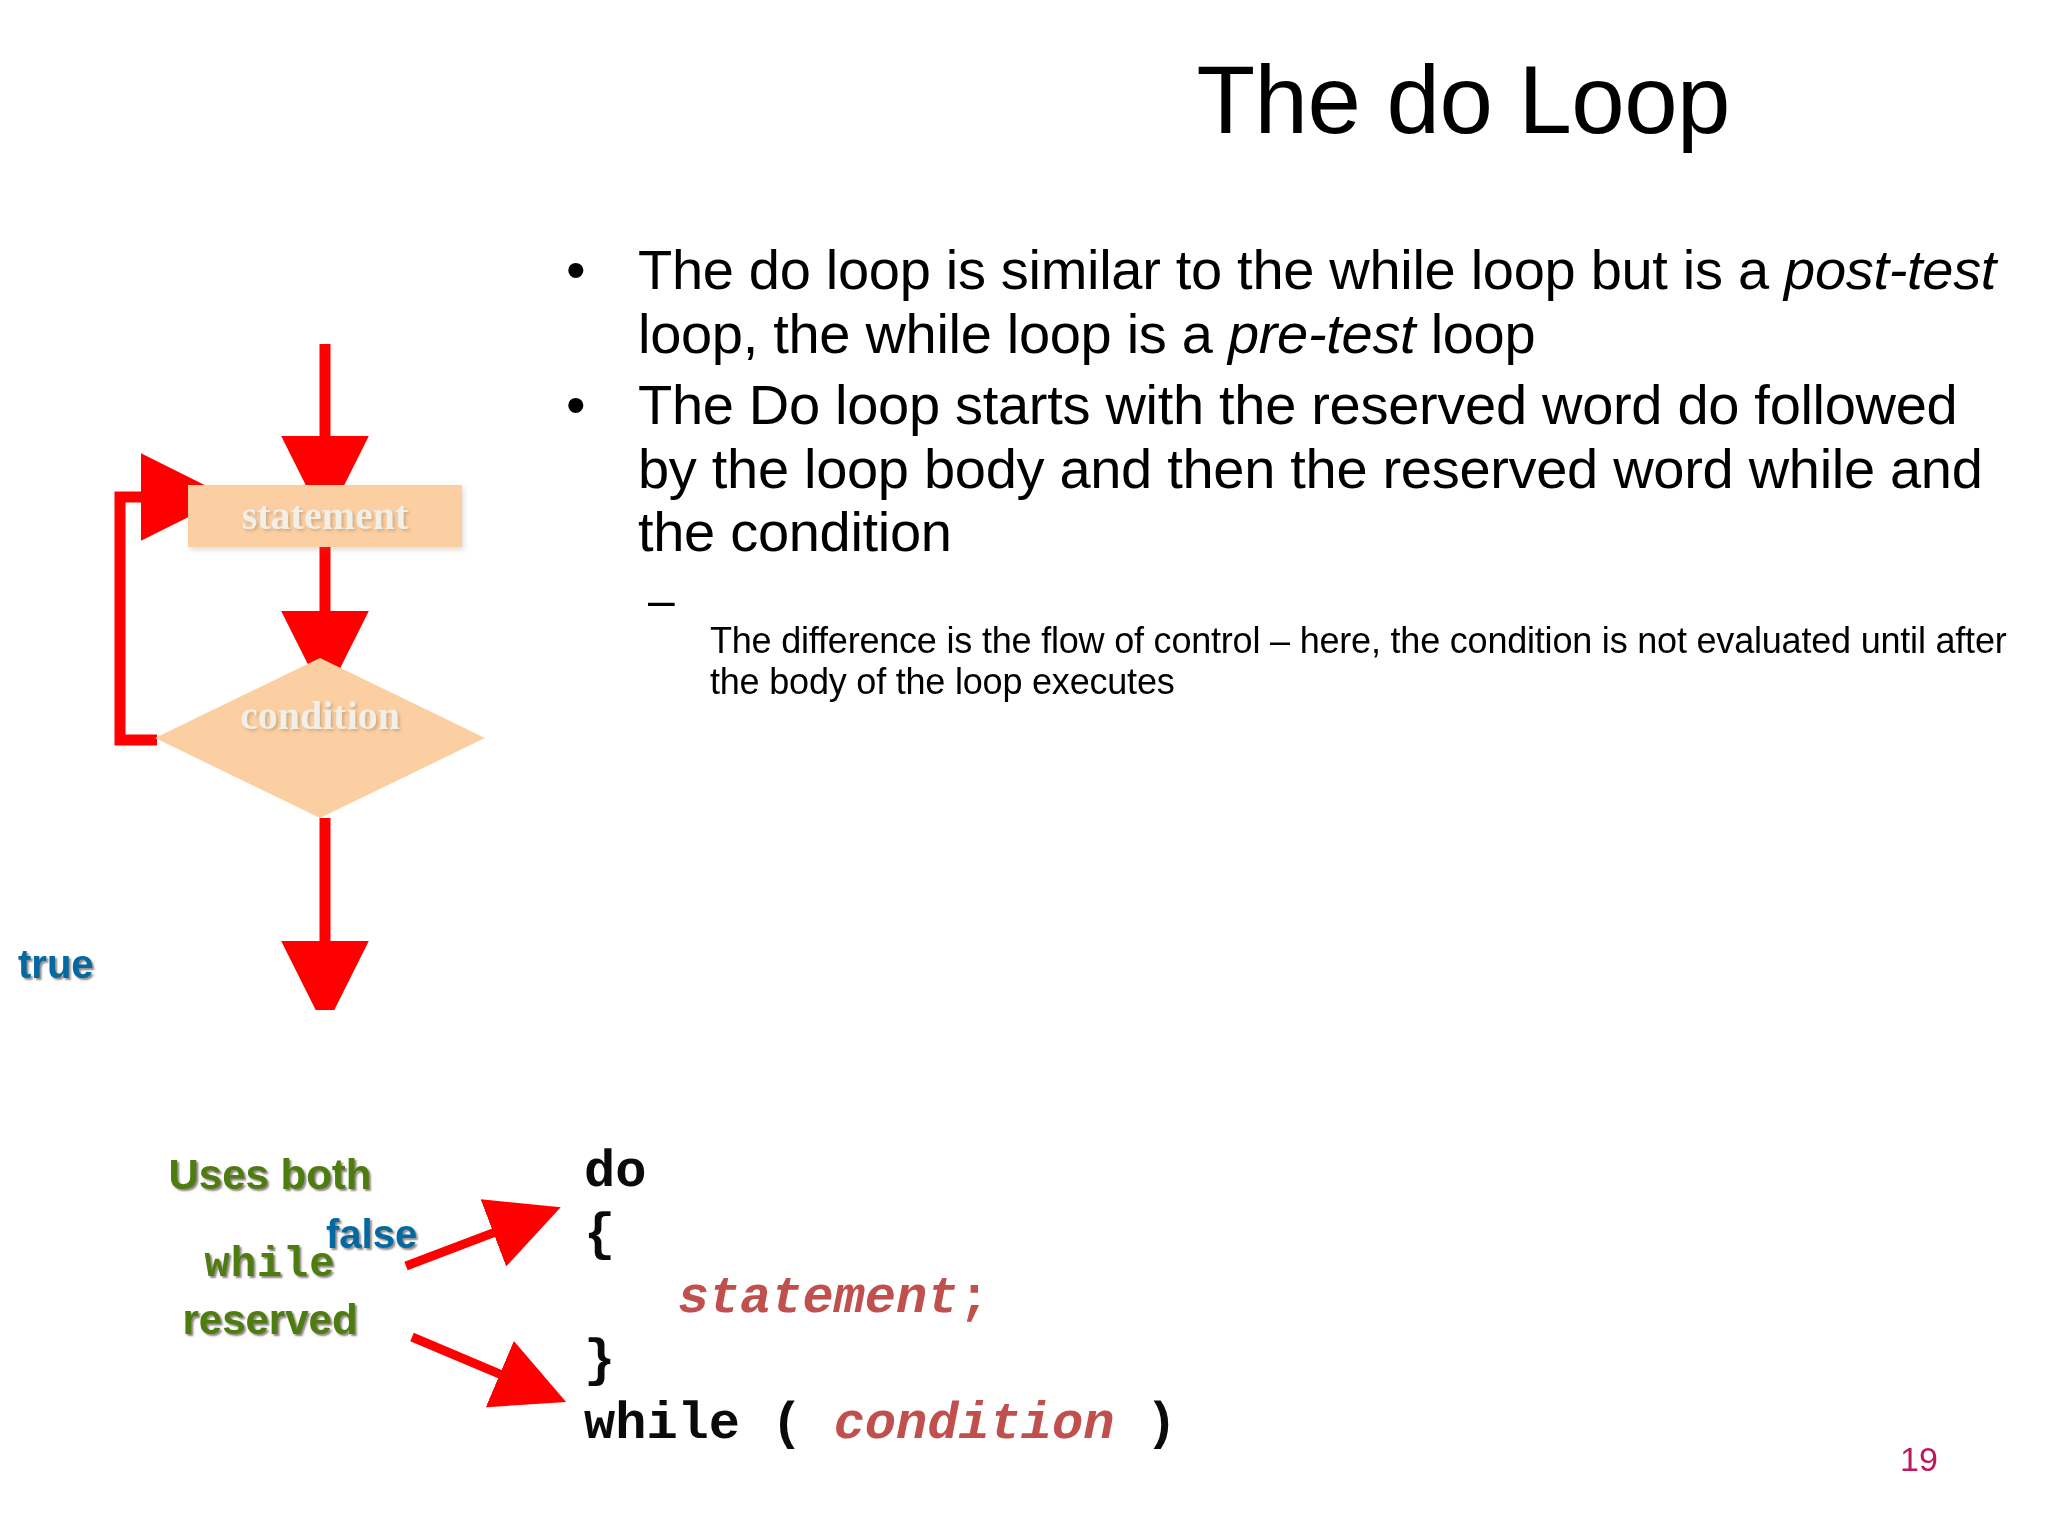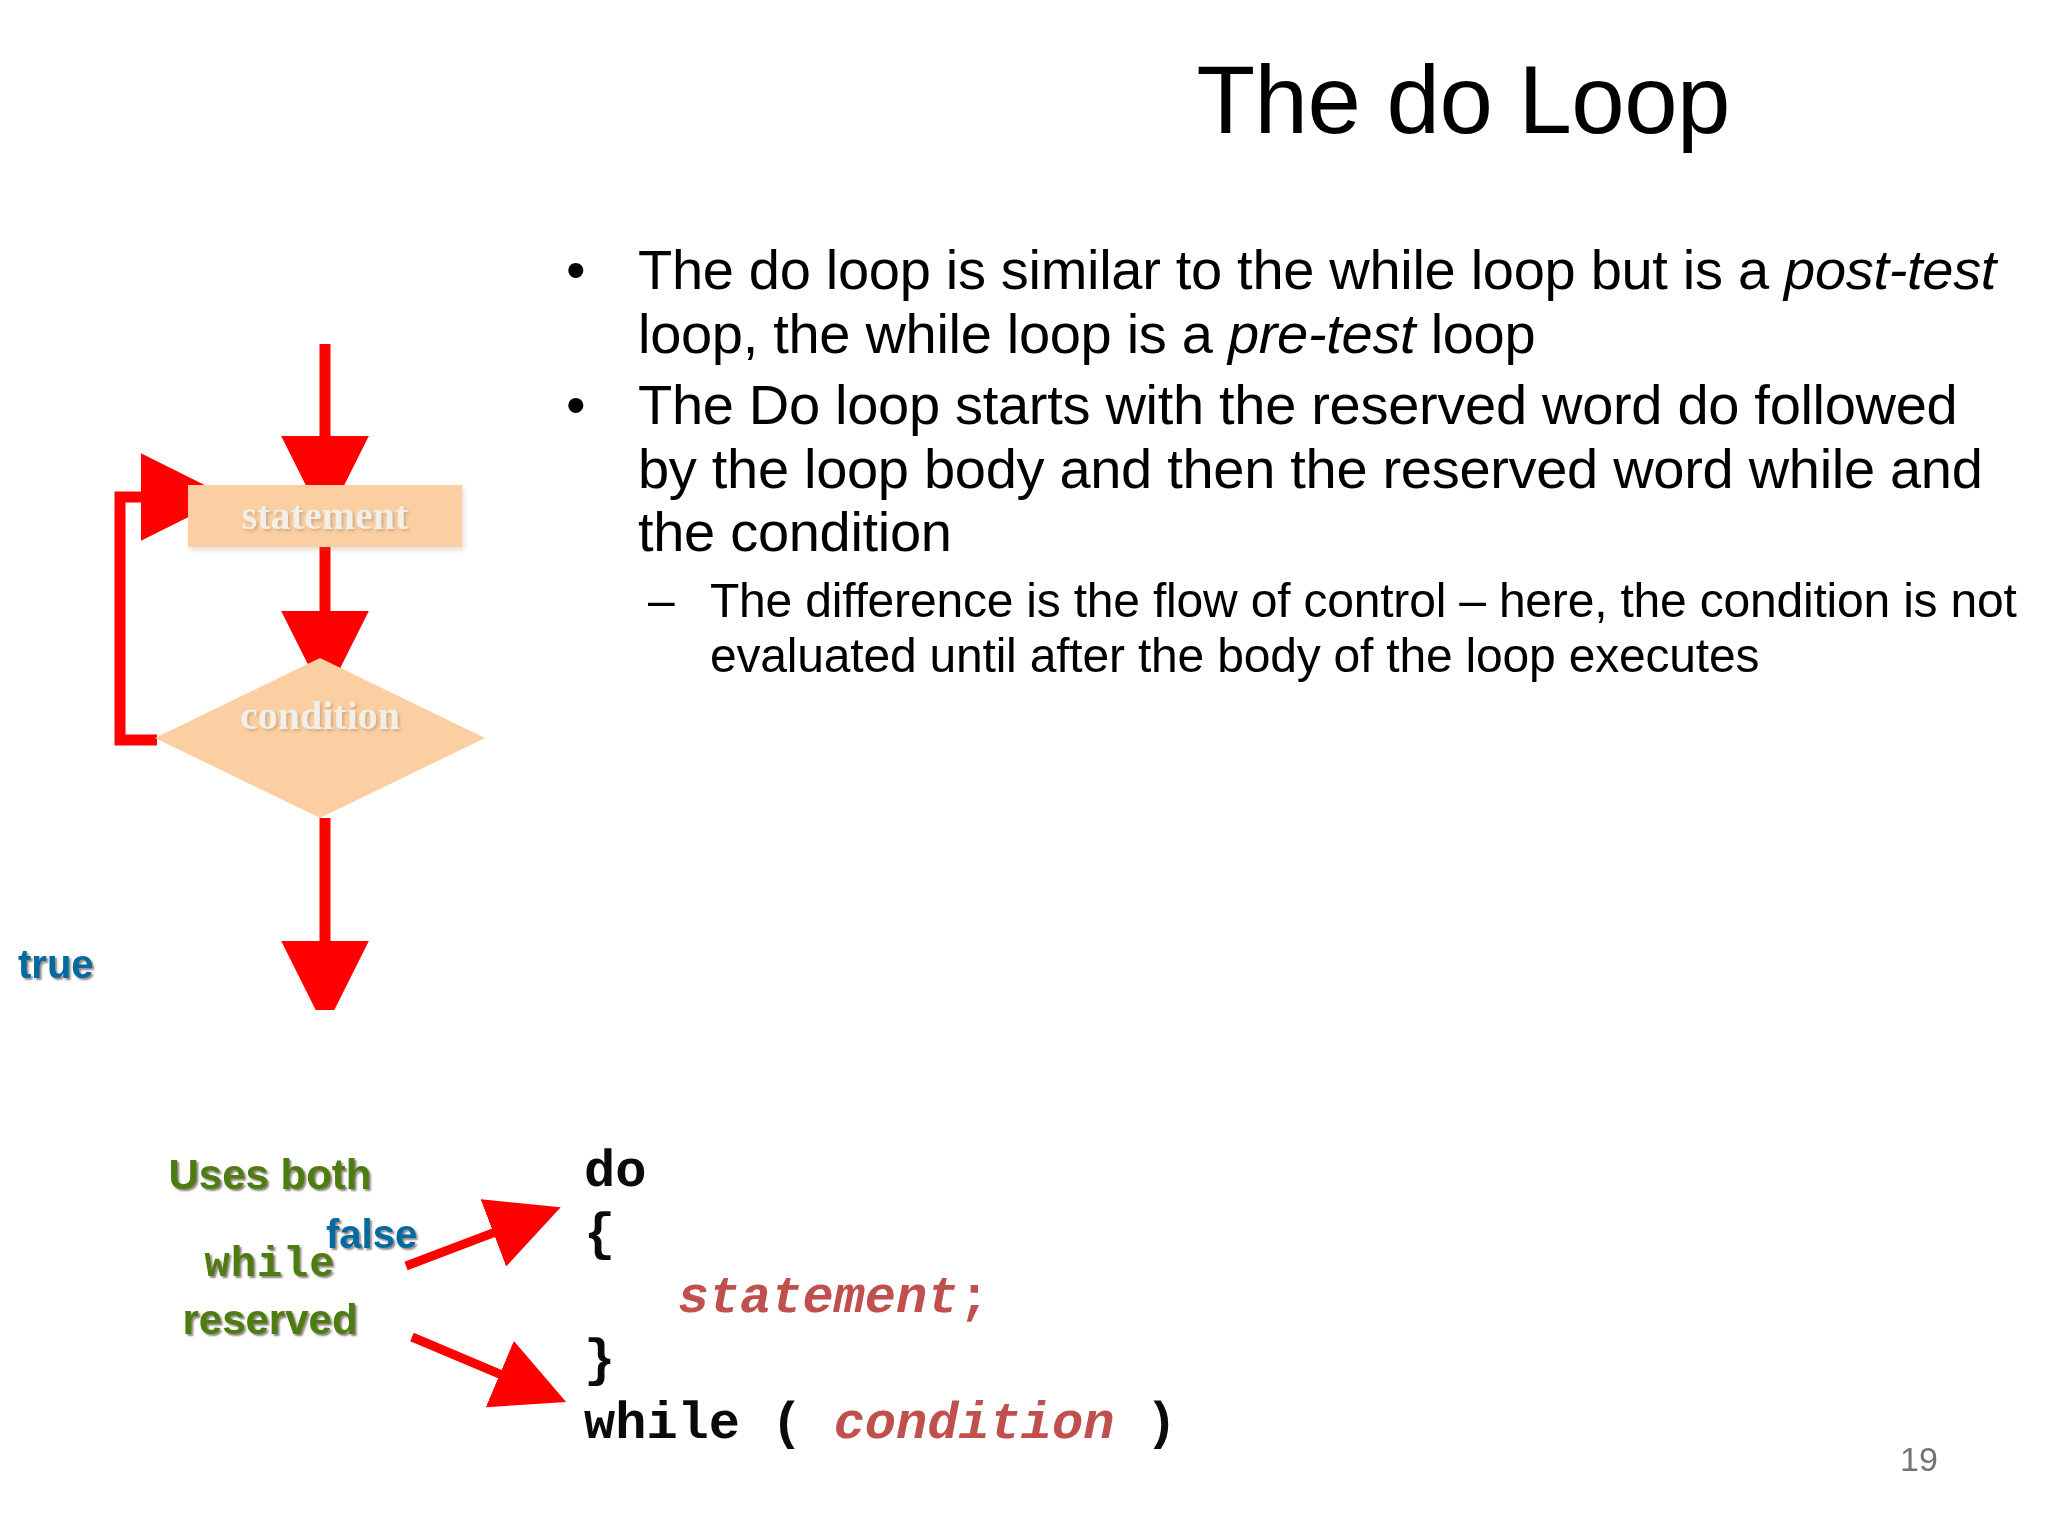--- a/index.html
+++ b/index.html
@@ -66,23 +66,24 @@
     margin-top: 10px;
   }
   .sub-mark {
     flex: 0 0 auto;
     font-size: 48px;
     line-height: 1.14;
     width: 62px;
   }
   .sub-body {
     flex: 1 1 auto;
-    font-size: 48px;
+    font-size: 36px;
     line-height: 1.145;
     letter-spacing: -0.2px;
+    margin-top: 46px;
   }
   .it { font-style: italic; }
 
   
   #flowchart {
     position: absolute;
     left: 0px;
     top: 330px;
     width: 540px;
     height: 680px;
@@ -190,21 +191,21 @@
     letter-spacing: 1px;
     margin-top: 37px;
   }
 
   
   #page-number {
     position: absolute;
     left: 1900px;
     top: 1440px;
     font-size: 34px;
-    color: #737373;
+    color: #be185d;
   }
 
   svg { display: block; }
 </style>
 </head>
 <body>
 
 <div id="slide-title">The do Loop</div>
 
 <div id="flowchart">

